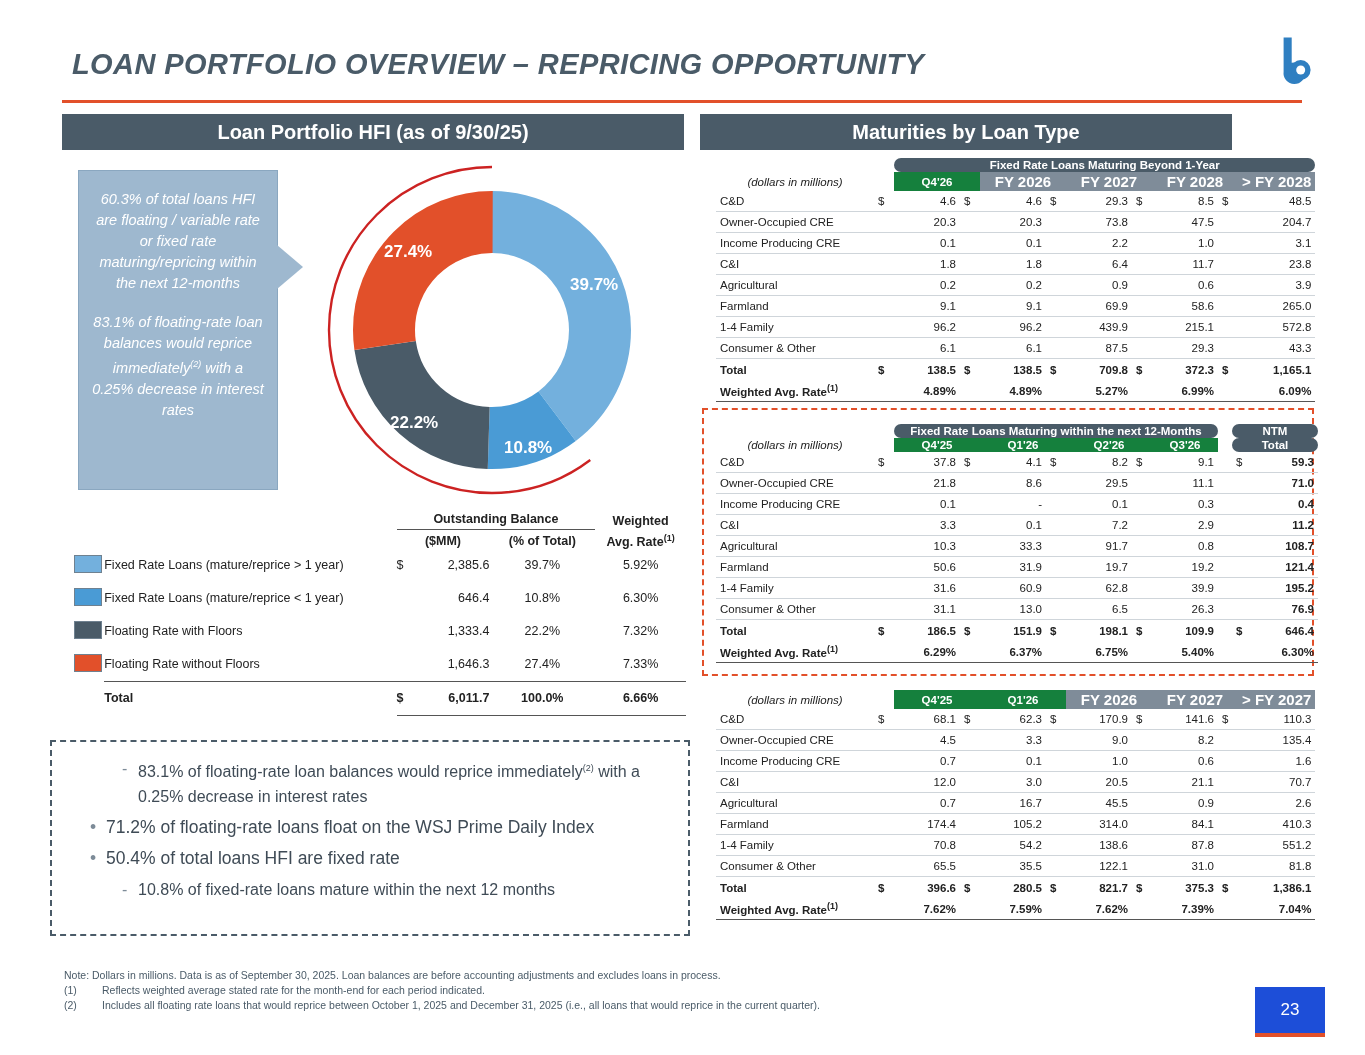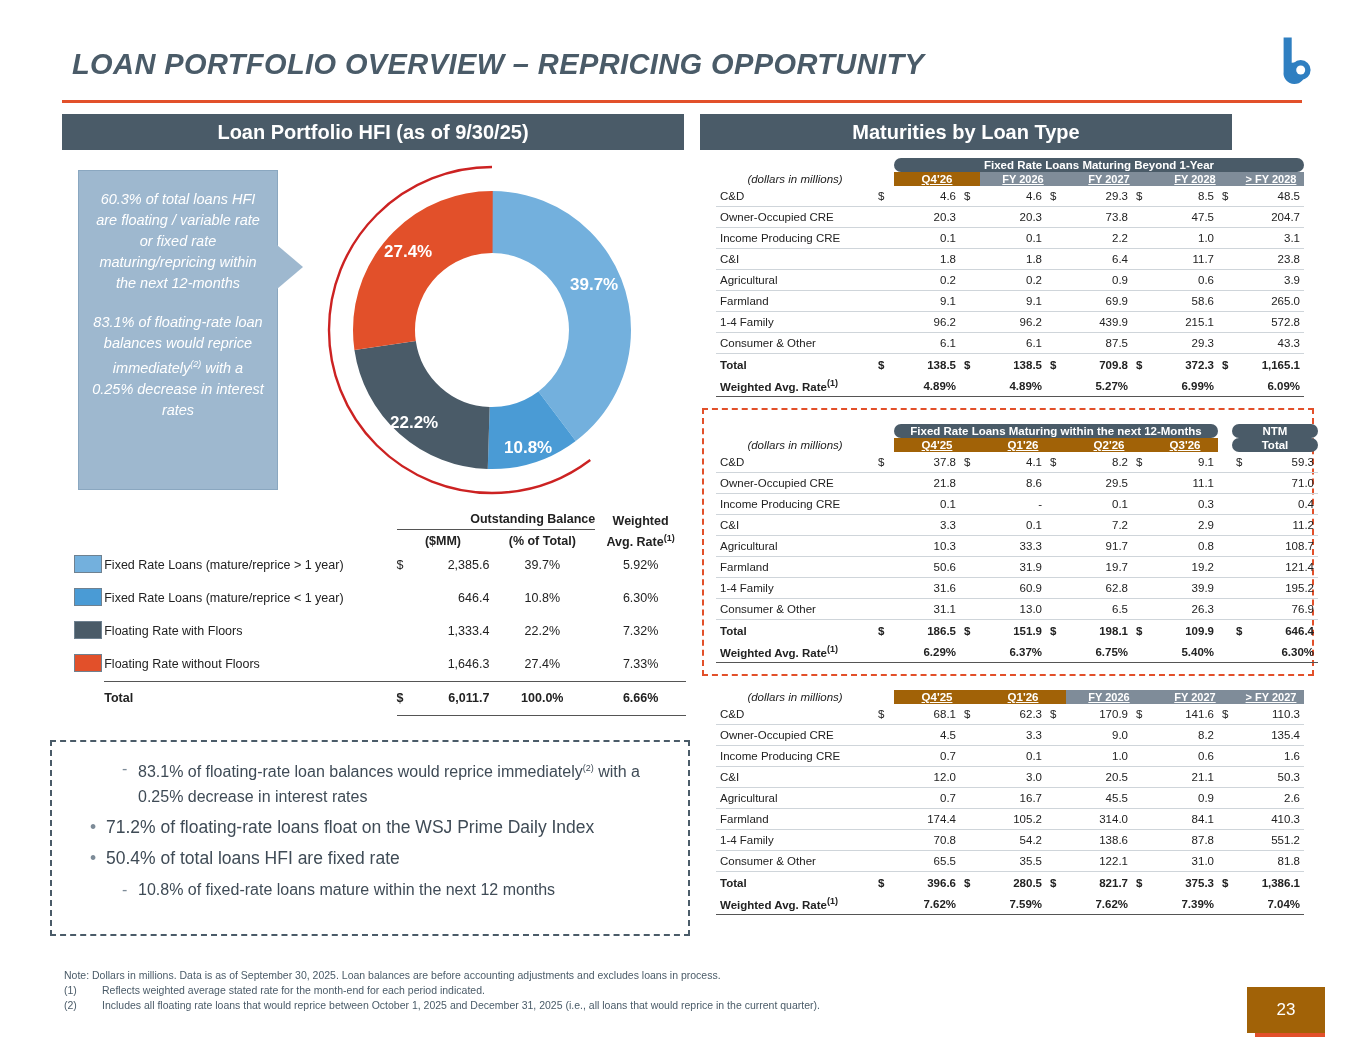--- a/index.html
+++ b/index.html
@@ -74,42 +74,42 @@
   #bullets li{margin:0 0 6px 0;position:relative;padding-left:16px;}
   #bullets li:before{content:"•";position:absolute;left:0;color:#7d8b98;}
   #bullets li.sub{font-size:16px;padding-left:34px;margin-left:14px;}
   #bullets li.sub:before{content:"-";left:18px;color:#7d8b98;}
 
   
   .rt{position:absolute;font-size:11.5px;color:#222;}
   .rt table{border-collapse:collapse;}
   .rt td,.rt th{padding:1px 4px;white-space:nowrap;}
   .hdr-dark{background:#4a5b68;color:#fff;font-weight:bold;text-align:center;font-size:11.5px;border-radius:7px;}
-  .hdr-orange{background:#a16207;color:#fff;font-weight:bold;text-align:center;font-size:11.5px;text-decoration:underline;}
-  .hdr-grey{background:#7f8c99;color:#fff;font-weight:bold;text-align:center;font-size:11px;text-decoration:underline;}
+  .hdr-orange{background:#15803d;color:#fff;font-weight:bold;text-align:center;font-size:11.5px;}
+  .hdr-grey{background:#7f8c99;color:#fff;font-weight:bold;text-align:center;font-size:15px;}
   .dollars{font-style:italic;font-size:11.5px;color:#222;text-align:center;}
   .brow td{border-bottom:1px solid #cfd5da;height:18px;}
   .totrow td{font-weight:bold;height:19px;}
   .totline td{border-top:1px solid #555;}
   .botline td{border-bottom:1px solid #555;}
   .label-col{text-align:left;width:150px;}
   .dol{width:12px;text-align:left;}
   .val{text-align:right;width:58px;}
-  .bold{font-weight:normal;}
+  .bold{font-weight:bold;}
   #dashbox{
     position:absolute;left:702px;top:408px;width:612px;height:268px;
     border:2px dashed #e2502a;box-sizing:border-box;
   }
   
   #notes{position:absolute;left:64px;top:968px;font-size:10.5px;color:#4a5b68;line-height:15px;}
   #notes .fn{display:flex;}
   #notes .fnum{width:38px;flex:none;}
   
   #pagenum{
-    position:absolute;right:40px;bottom:22px;width:78px;height:46px;background:#a16207;
+    position:absolute;right:40px;bottom:22px;width:70px;height:46px;background:#1d4ed8;
     color:#fff;font-size:17px;display:flex;align-items:center;justify-content:center;
   }
   #pagenum-rule{position:absolute;right:40px;bottom:18px;width:70px;height:4px;background:#e2502a;}
 </style>
 </head>
 <body>
 
 <div id="page-title">LOAN PORTFOLIO OVERVIEW – REPRICING OPPORTUNITY</div>
 <div id="title-rule"></div>
 <svg id="logo" viewBox="0 0 60 60">
@@ -144,21 +144,21 @@
   <div class="donut-label" style="left:68px;top:253px;color:#ffffff;">22.2%</div>
   <div class="donut-label" style="left:62px;top:82px;color:#ffffff;">27.4%</div>
 </div>
 
 <div id="legend">
   <table>
     <tbody>
         <tr>
       <td style="width:30px;"></td>
       <td style="width:290px;"></td>
-      <td class="lg-head rule-bot" colspan="2" style="padding-bottom:3px;text-align:right;">Outstanding Balance</td>
+      <td class="lg-head rule-bot" colspan="2" style="padding-bottom:3px;">Outstanding Balance</td>
       <td class="lg-head" style="width:90px;">Weighted</td>
     </tr>
     <tr>
       <td></td>
           <td></td>
       <td class="lg-head" style="width:92px;padding-top:3px;">($MM)</td>
       <td class="lg-head" style="width:105px;padding-top:3px;">(% of Total)</td>
       <td class="lg-head" style="padding-top:3px;"><span>Avg. Rate</span><sup>(1)</sup></td>
     </tr>
 
@@ -581,21 +581,21 @@
           <td class="label-col">C&amp;I</td>
           <td></td>
       <td class="val">12.0</td>
           <td></td>
       <td class="val">3.0</td>
           <td></td>
       <td class="val">20.5</td>
           <td></td>
       <td class="val">21.1</td>
           <td></td>
-      <td class="val">50.3</td>
+      <td class="val">70.7</td>
         </tr>
     <tr class="brow">
           <td class="label-col">Agricultural</td>
           <td></td>
       <td class="val">0.7</td>
           <td></td>
       <td class="val">16.7</td>
           <td></td>
       <td class="val">45.5</td>
           <td></td>

